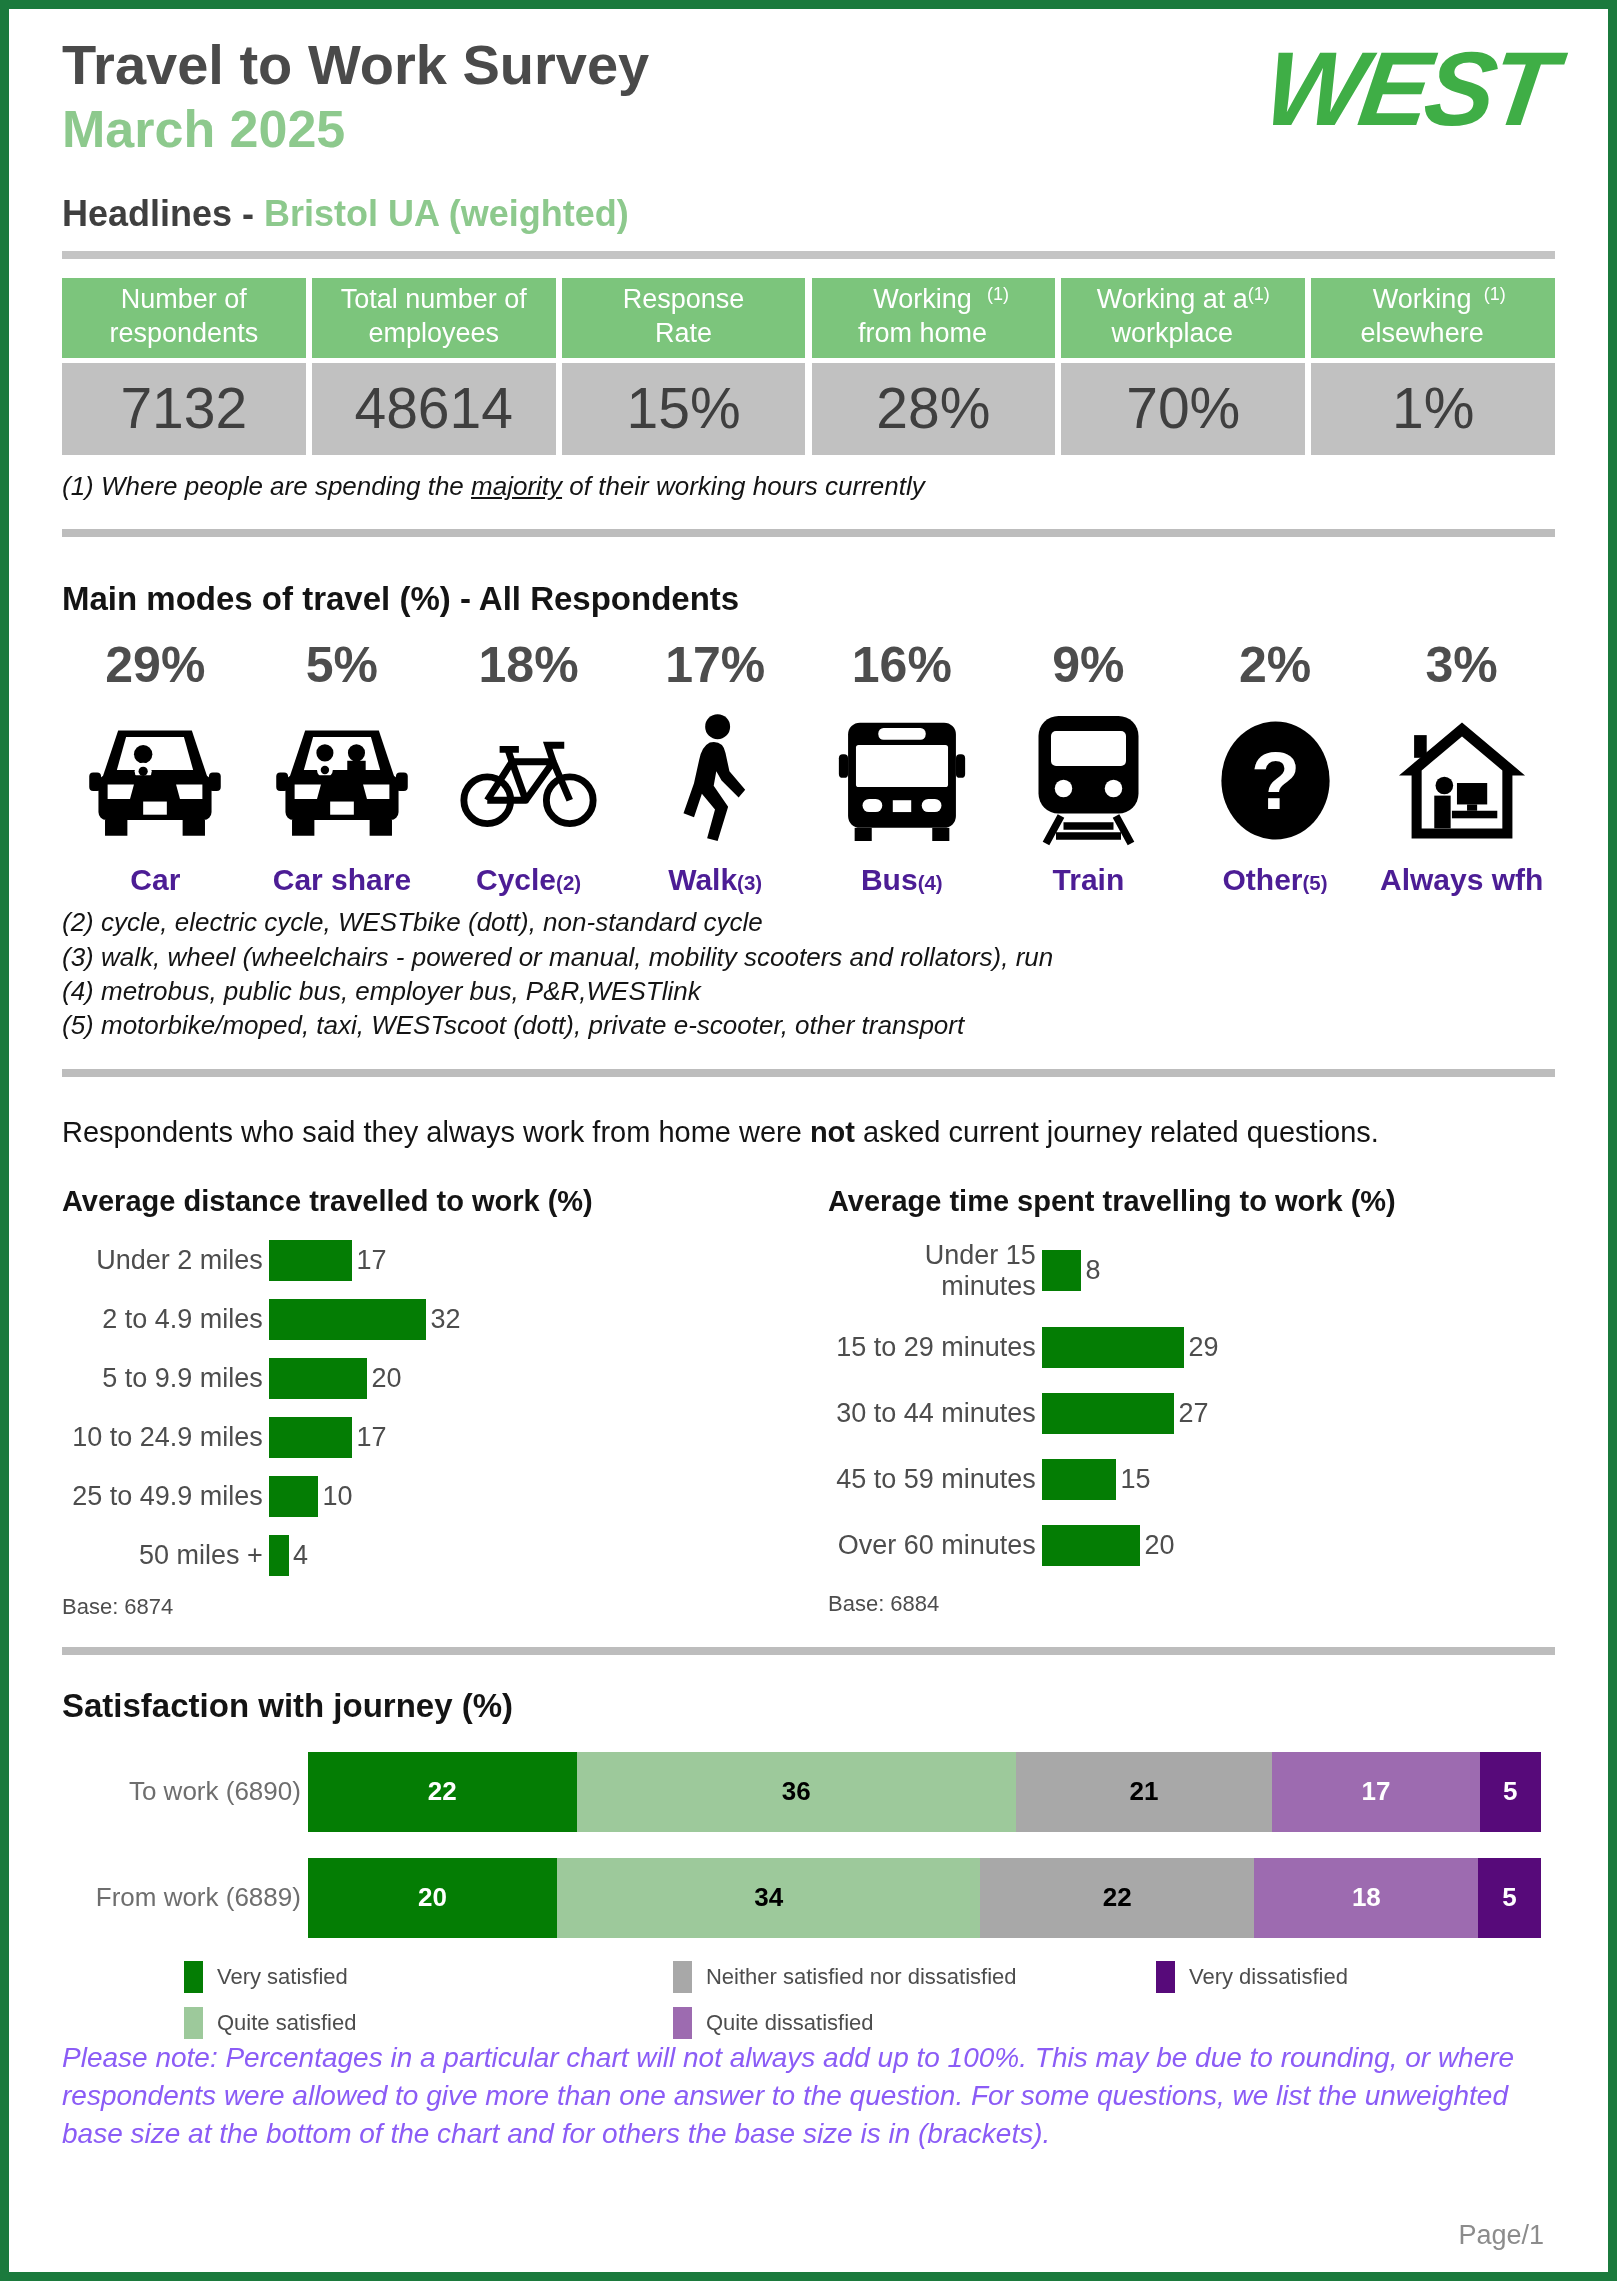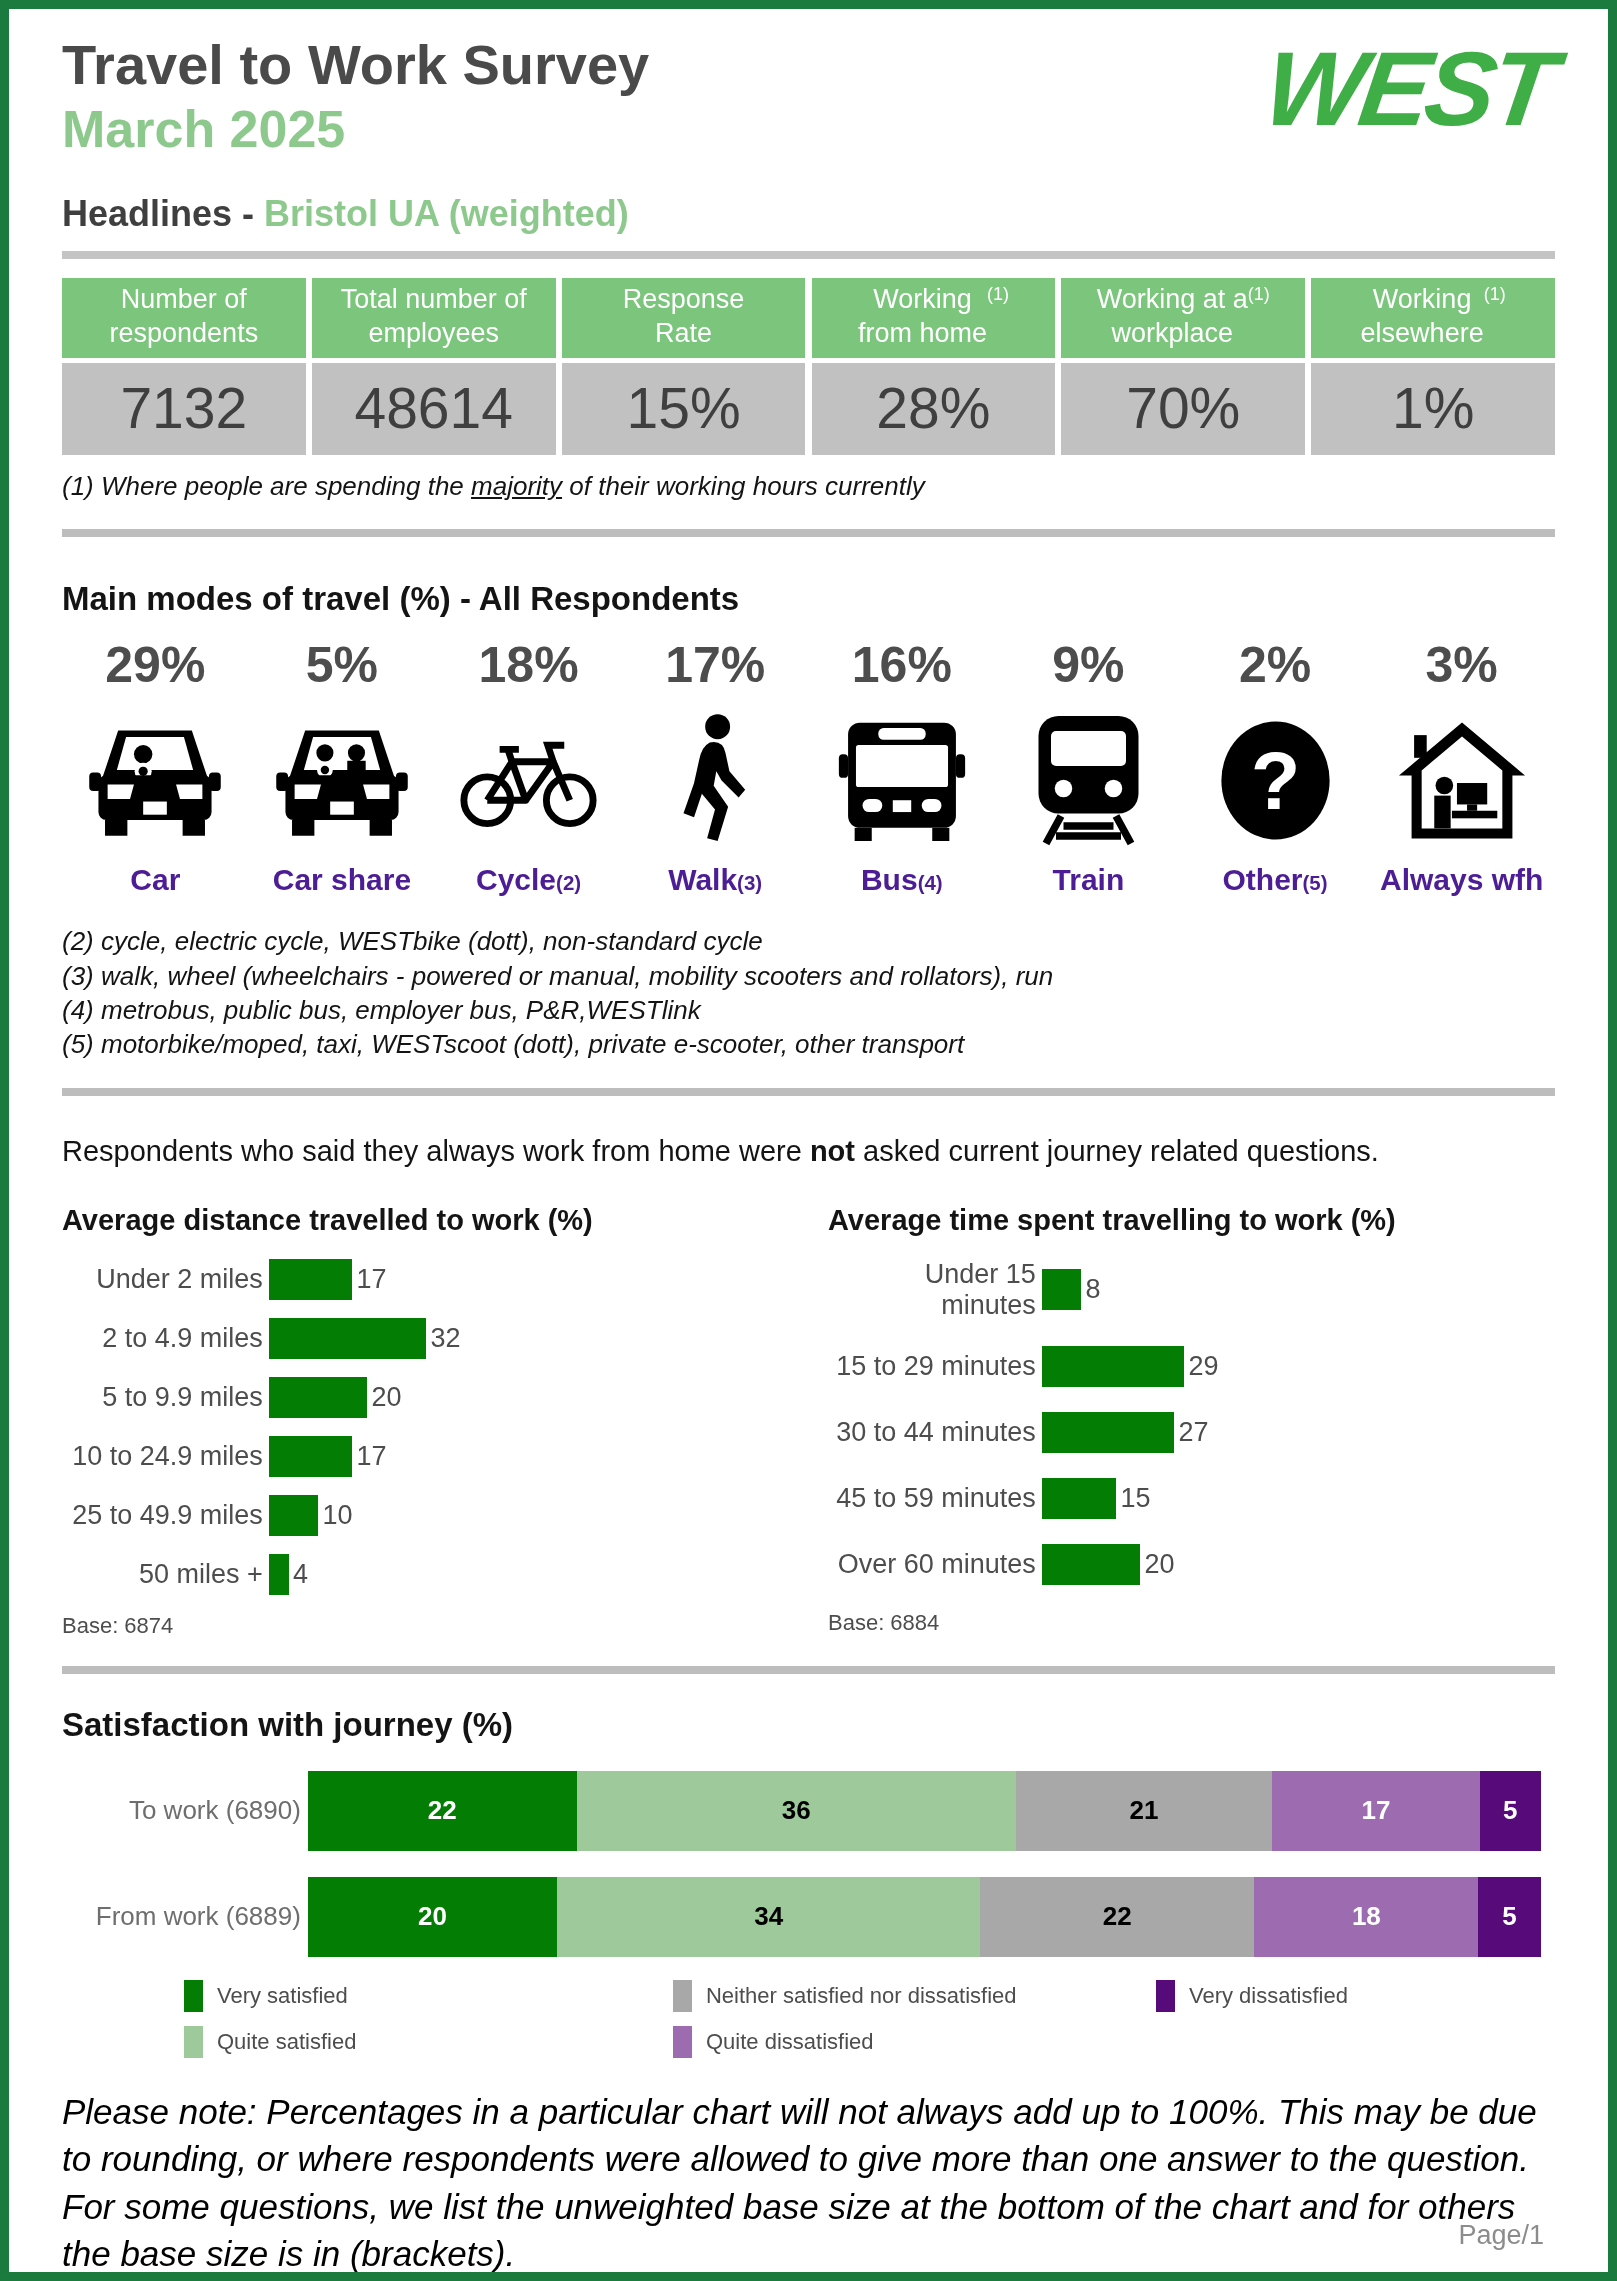--- a/index.html
+++ b/index.html
@@ -36,21 +36,21 @@
   .footnote1 .ul { text-decoration:underline; }
 
   .section-title { font-size:33px; font-weight:bold; color:#141414; margin-top:43px; }
 
   .modes { display:grid; grid-template-columns:repeat(8,1fr); margin-top:18px; }
   .mode-pct { font-size:50px; font-weight:bold; color:#4d4d4d; text-align:center; }
   .mode-icon { height:151px; display:flex; align-items:center; justify-content:center; margin-top:10.7px; }
   .mode-label { font-size:30px; font-weight:bold; color:#4c1d95; text-align:center; margin-top:7.1px; }
   .mode-note { font-size:20.5px; }
 
-  .mode-footnotes { margin-top:27px; font-size:26px; font-style:italic; color:#141414; line-height:1.32; }
+  .mode-footnotes { margin-top:8px; font-size:26px; font-style:italic; color:#141414; line-height:1.32; }
 
   .respondents { font-size:29px; color:#141414; margin-top:39px; }
 
   .charts { display:flex; margin-top:36px; }
   .chart-col.left { width:766px; flex:none; }
   .chart-col.right { flex:1; }
   .chart-title { font-size:29px; font-weight:bold; color:#141414; }
   .chart-rows { margin-top:21.4px; }
   .hrow { display:flex; align-items:center; margin-bottom:18px; }
   .chart-col.right .hrow { margin-bottom:25px; }
@@ -69,21 +69,21 @@
   .seg { display:flex; align-items:center; justify-content:center; font-size:26px; font-weight:bold; }
 
   .legend { display:flex; margin:23px 0 0 122px; }
   .legend-col { display:flex; flex-direction:column; gap:14.3px; }
   .legend-col:nth-child(1){ width:489px;text-align:right; }
   .legend-col:nth-child(2){ width:483px; }
   .legend-item { display:flex; align-items:center; gap:14.3px; }
   .swatch { width:18.7px; height:32px; flex:none; }
   .legend-label { font-size:22px; color:#4d4d4d; }
 
-  .note { font-size:35px; font-style:italic; color:#000000; line-height:1.35; margin-top:30px; max-width:1488px; }
+  .note { font-size:28px; font-style:italic; color:#8b5cf6; line-height:1.35; max-width:1488px; }
 
   .pagenum { position:absolute; right:64px; bottom:21.4px; font-size:27px; color:#8c8c8c; }
 </style>
 </head>
 <body>
 
 <div class="content">
 
   <div class="logo">WEST</div>
 

